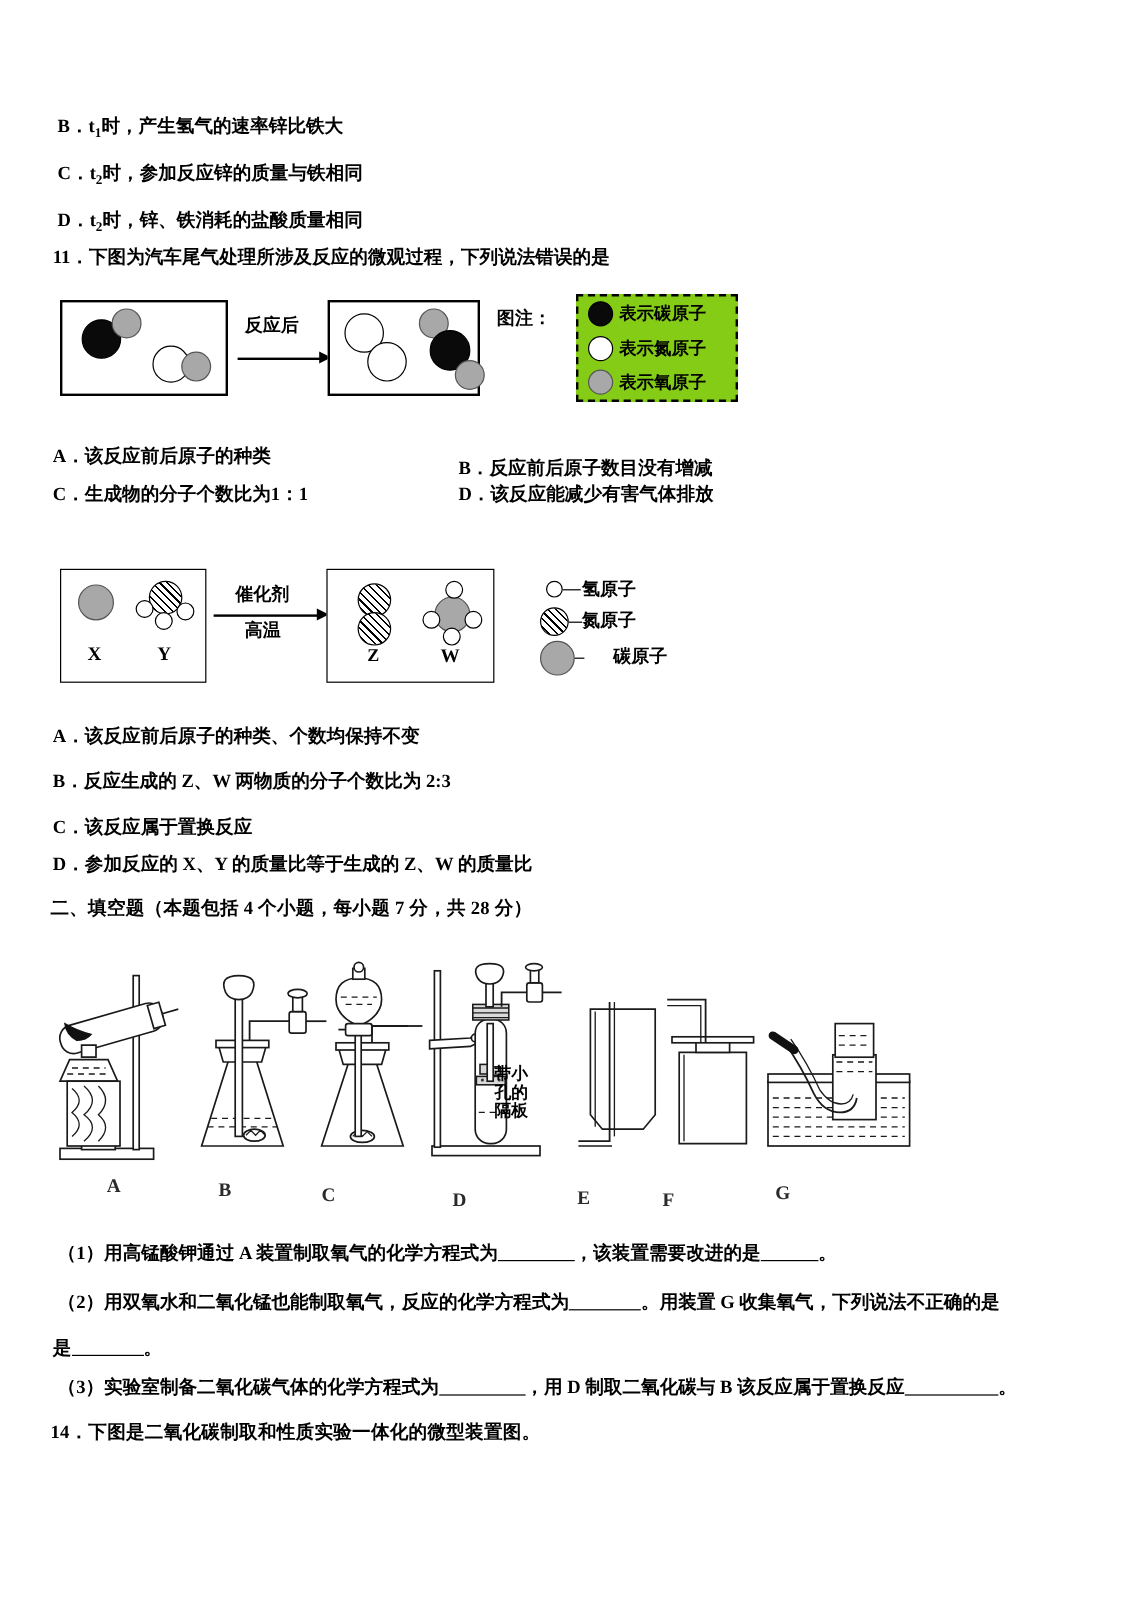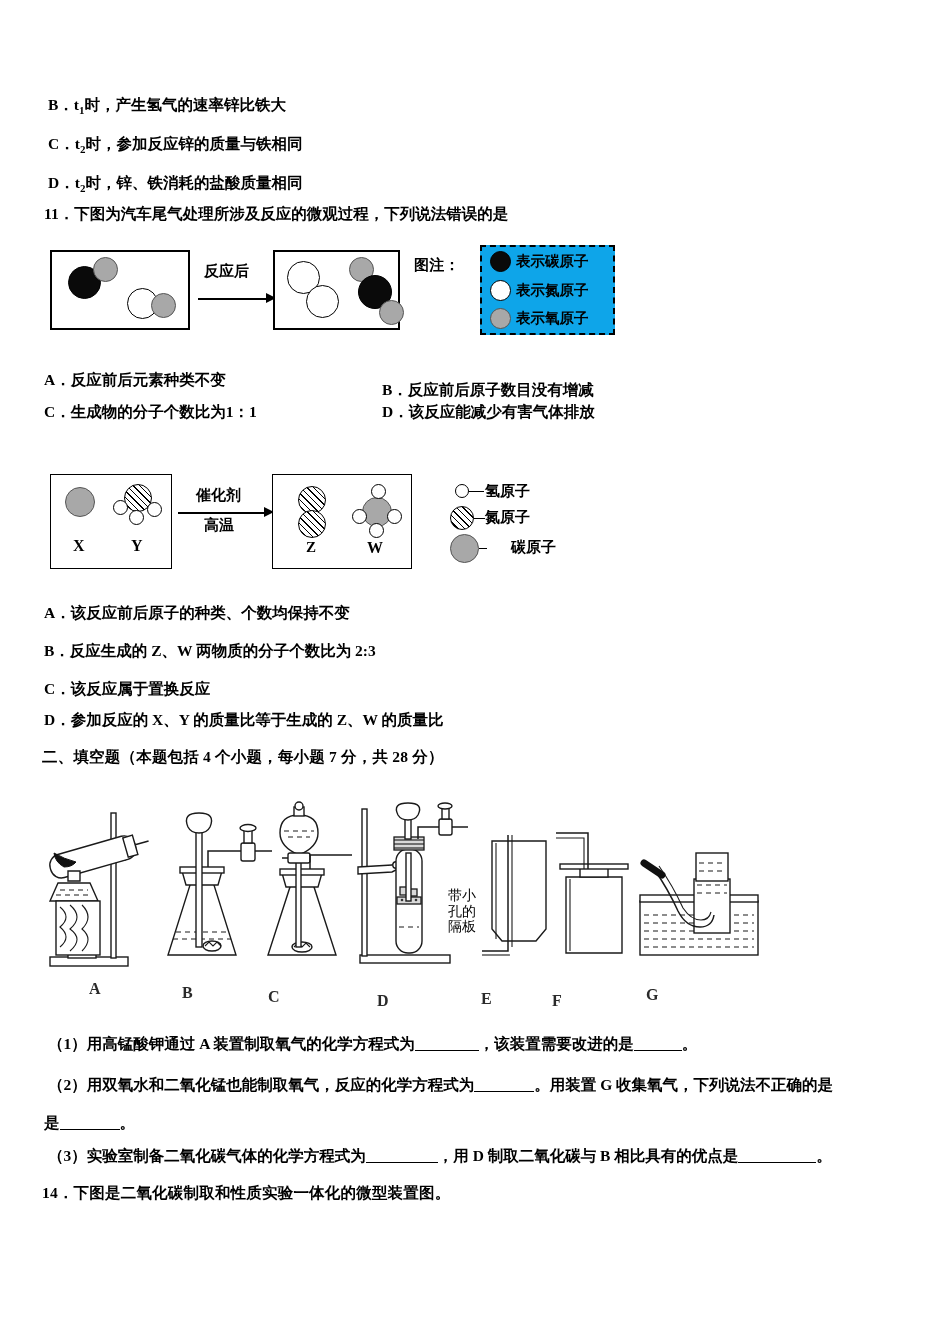--- a/index.html
+++ b/index.html
@@ -17,36 +17,36 @@
   
   .box{position:absolute;border:2.2px solid #000;background:#fff;box-sizing:border-box;}
   .atom{position:absolute;border-radius:50%;box-sizing:border-box;}
   .a-black{background:#0a0a0a;border:1.5px solid #000;}
   .a-white{background:#ffffff;border:1.6px solid #000;}
   .a-gray{background:#a8a8a8;border:1.5px solid #555;}
   .arrow-wrap{position:absolute;}
   .arrow-label{position:absolute;font-size:15px;font-weight:bold;white-space:nowrap;}
   .arrow-line{position:absolute;height:0;border-top:2px solid #000;}
   .arrow-head{position:absolute;width:0;height:0;border-left:10px solid #000;border-top:5px solid transparent;border-bottom:5px solid transparent;}
-  .legend-box{position:absolute;border:2px dashed #000;box-sizing:border-box;background:#0ea5e9;}
+  .legend-box{position:absolute;border:2px dashed #000;box-sizing:border-box;background:#84cc16;}
   .legend-row{position:absolute;display:flex;align-items:center;white-space:nowrap;font-size:14.5px;font-weight:bold;}
   .legend-dot{width:21px;height:21px;border-radius:50%;margin-right:5px;box-sizing:border-box;}
   
   .a-hatch{
     background:
       repeating-linear-gradient(45deg,#000 0,#000 1.3px,#fff 1.3px,#fff 4.6px);
     border:1.5px solid #000;
   }
   .lg-label{position:absolute;font-size:15px;font-weight:bold;white-space:nowrap;}
   .lg-line{position:absolute;border-top:1.6px solid #000;height:0;}
   .mol-label{position:absolute;font-size:16px;font-weight:bold;font-family:"Liberation Serif",serif;}
   
   .ap{position:absolute;}
   .ap-label{position:absolute;font-size:16px;font-weight:bold;font-family:"Liberation Serif",serif;color:#2a2a2a;}
-  .dlabel{position:absolute;font-size:14px;font-weight:normal;line-height:1.12;text-align:left;margin-left:36px;}
+  .dlabel{position:absolute;font-size:14px;font-weight:bold;line-height:1.12;text-align:left;}
   svg{display:block;overflow:visible;}
   .st{fill:none;stroke:#1a1a1a;stroke-width:1.5;}
   .st-thin{fill:none;stroke:#1a1a1a;stroke-width:1.1;}
   .fl-gray{fill:#d9d9d9;stroke:#1a1a1a;stroke-width:1.3;}
   .fl-white{fill:#ffffff;stroke:#1a1a1a;stroke-width:1.4;}
   .fl-black{fill:#111;stroke:#111;stroke-width:1;}
   .dash{fill:none;stroke:#1a1a1a;stroke-width:1.1;stroke-dasharray:5 4;}
 </style>
 </head>
 <body>
@@ -96,21 +96,21 @@
       <span class="legend-dot a-white"></span>
       <span>表示氮原子</span>
     </div>
     <div class="legend-row" style="left:8px;top:61px;">
       <span class="legend-dot a-gray"></span>
       <span>表示氧原子</span>
     </div>
   </div>
 
   <div class="opt" style="left:44px;top:370px;">
-    <span>A．</span><span>反应前后元素种类不变</span>
+    <span>A．</span><span>该反应前后原子的种类</span>
   </div>
   <div class="opt" style="left:382px;top:380px;">
     <span>B．</span><span>反应前后原子数目没有增减</span>
   </div>
   <div class="opt" style="left:44px;top:402px;">
     <span>C．</span><span>生成物的分子个数比为1：1</span>
   </div>
   <div class="opt" style="left:382px;top:402px;">
     <span>D．</span><span>该反应能减少有害气体排放</span>
   </div>
@@ -352,18 +352,18 @@
   </div>
 
   <div class="qline" style="left:48px;top:1075px;">
     <span>（2）用双氧水和二氧化锰也能制取氧气，反应的化学方程式为</span><span class="blank" style="width:60px;"></span><span>。用装置 G 收集氧气，下列说法不正确的是</span>
   </div>
   <div class="qline" style="left:44px;top:1113px;">
     <span>是</span><span class="blank" style="width:60px;"></span><span>。</span>
   </div>
 
   <div class="qline" style="left:48px;top:1146px;">
-    <span>（3）实验室制备二氧化碳气体的化学方程式为</span><span class="blank" style="width:72px;"></span><span>，用 D 制取二氧化碳与 B 相比具有的优点是</span><span class="blank" style="width:78px;"></span><span>。</span>
+    <span>（3）实验室制备二氧化碳气体的化学方程式为</span><span class="blank" style="width:72px;"></span><span>，用 D 制取二氧化碳与 B 该反应属于置换反应</span><span class="blank" style="width:78px;"></span><span>。</span>
   </div>
 
   <div class="line" style="left:42px;top:1183px;">14．下图是二氧化碳制取和性质实验一体化的微型装置图。</div>
 
 </div>
 
 </body></html>

